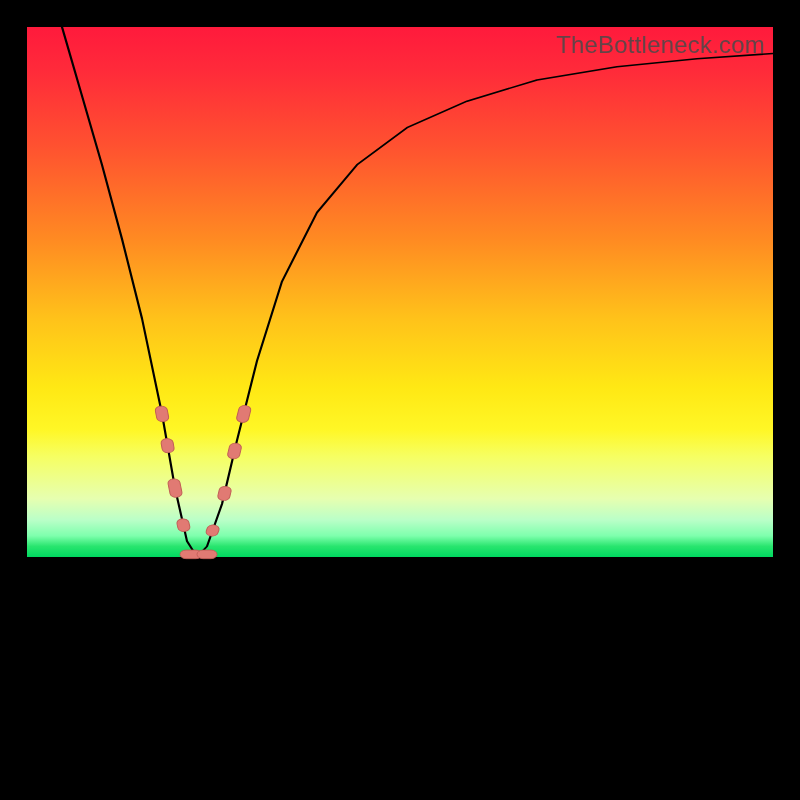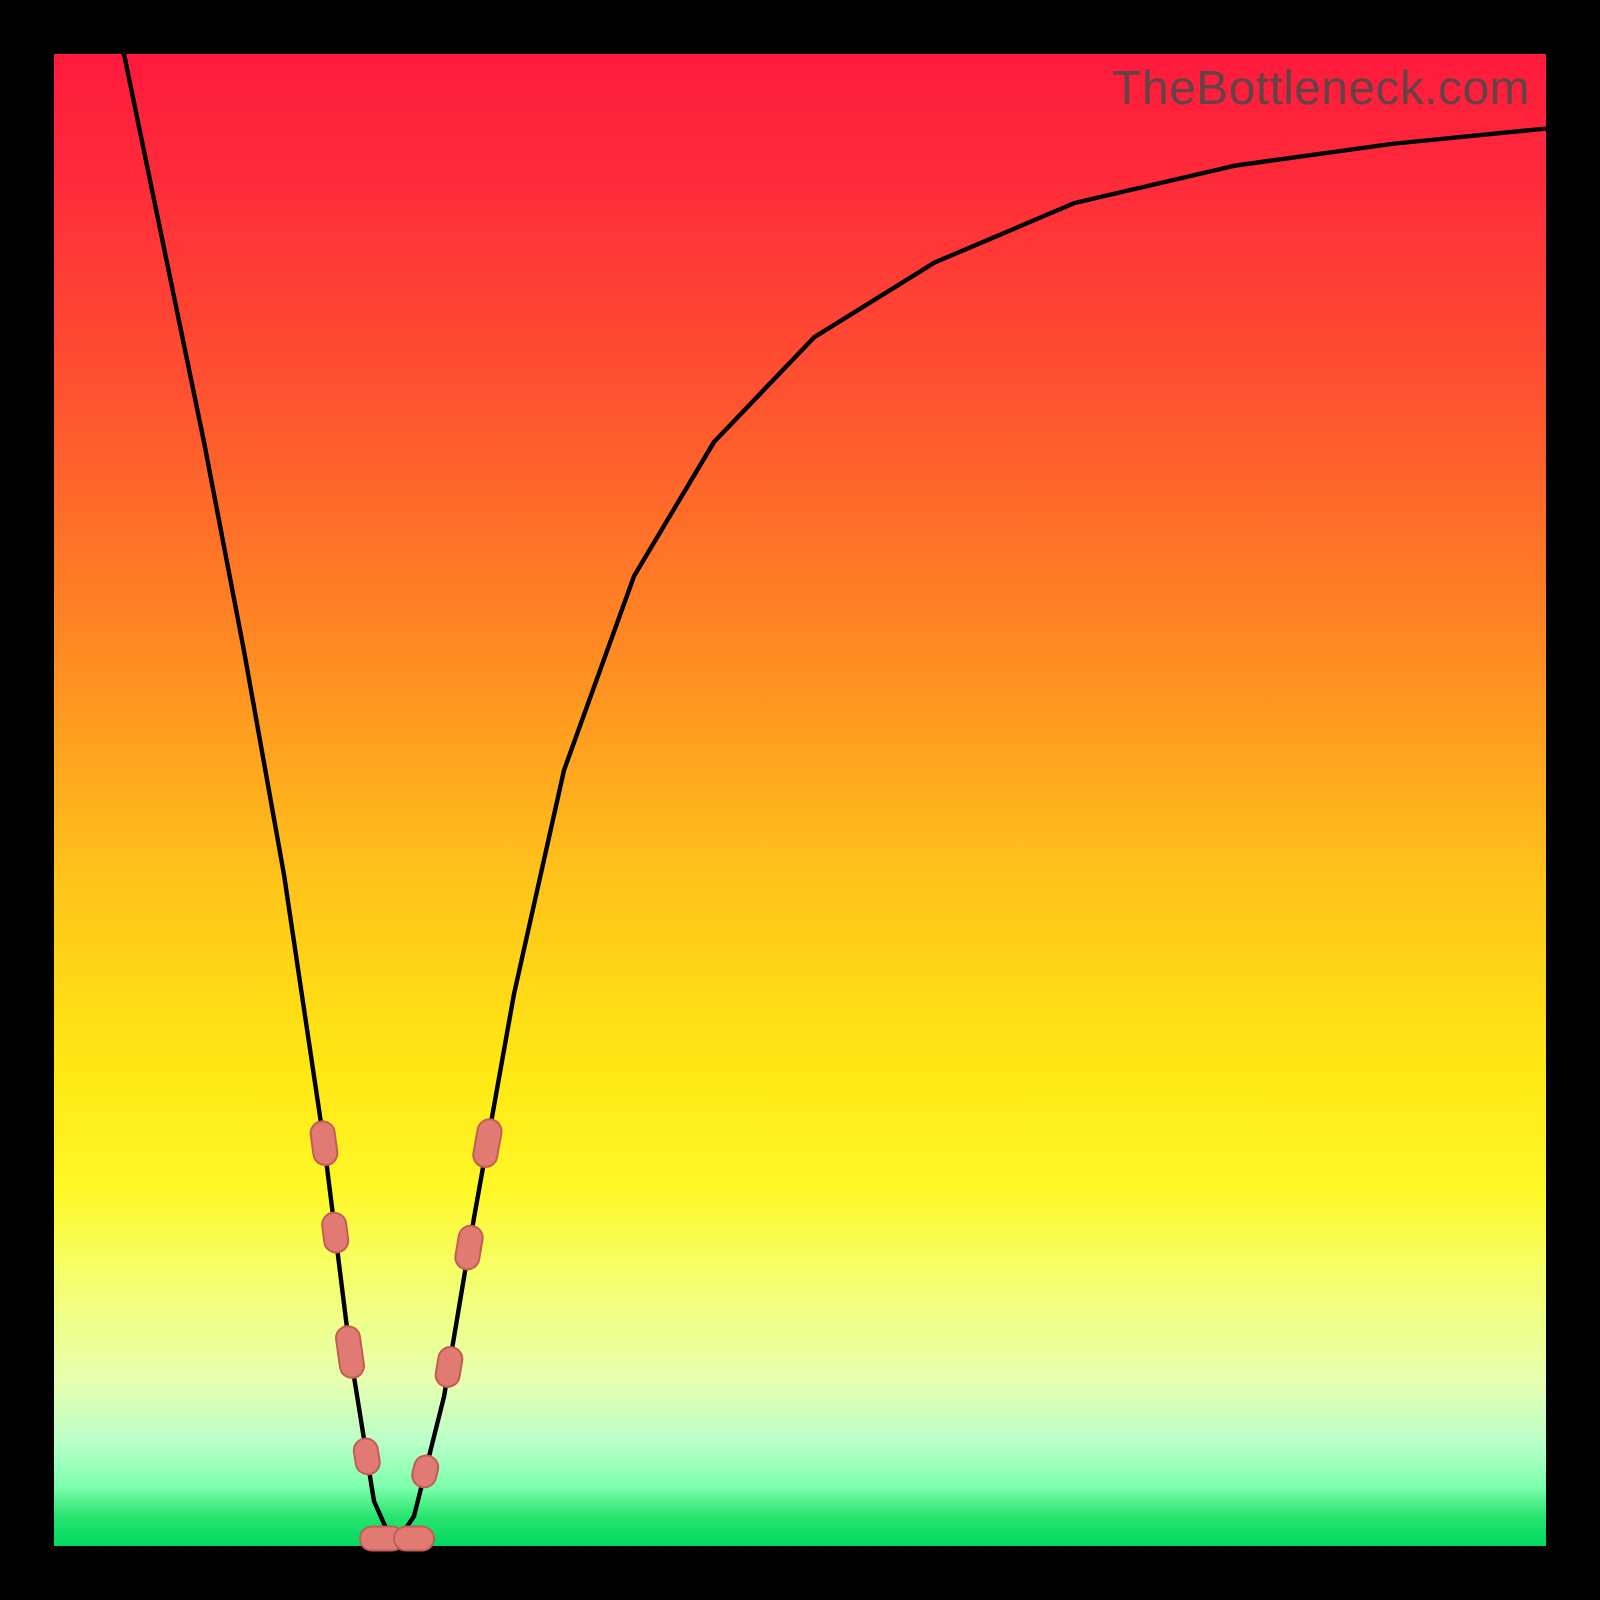--- a/index.html
+++ b/index.html
@@ -14,21 +14,21 @@
     position: relative;
     width: 800px;
     height: 800px;
     background: #000;
   }
   .plot {
     position: absolute;
     left: 27px;
     top: 27px;
     width: 746px;
-    height: 746px;
+    height: 530px;
     
     background: linear-gradient(to bottom,
       #ff1a3c 0%,
       #ff2a3a 8%,
       #ff5030 22%,
       #ff8a22 40%,
       #ffc21a 55%,
       #ffe814 68%,
       #fff726 76%,
       #f6ff62 81%,

